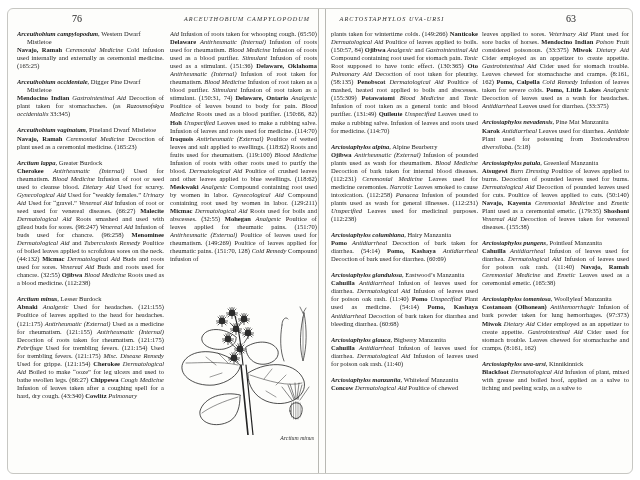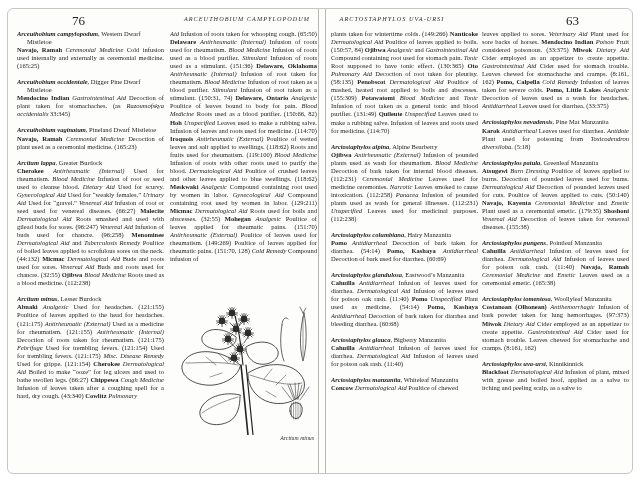--- a/index.html
+++ b/index.html
@@ -12,21 +12,21 @@
     overflow:hidden;
   }
   .scan-frame {
     position:absolute; left:7px; top:8px; width:626px; height:466px;
     border:1px solid #c7c7c3; border-radius:6px;
     background:#fdfdfb;
   }
   .gutter-line { position:absolute; top:9px; bottom:7px; width:1px; background:#b8b8b3; }
   .gutter-line.g1 { left:318px; }
   .gutter-line.g2 { left:325px; }
-  .pageno { position:absolute; top:13px; font-size:13px; color:#222; }
+  .pageno { position:absolute; top:13px; font-size:10px; color:#222; }
   #pageno-left { left:72px; }
   #pageno-right { left:566px; }
   .runhead {
     position:absolute; top:15px; font-size:6.2px; font-style:italic;
     letter-spacing:1.05px; color:#2e2e2e; white-space:nowrap;
     transform:translateX(-50%);
   }
   #runhead-left { left:247px; }
   #runhead-right { left:392px; }
   .col {

